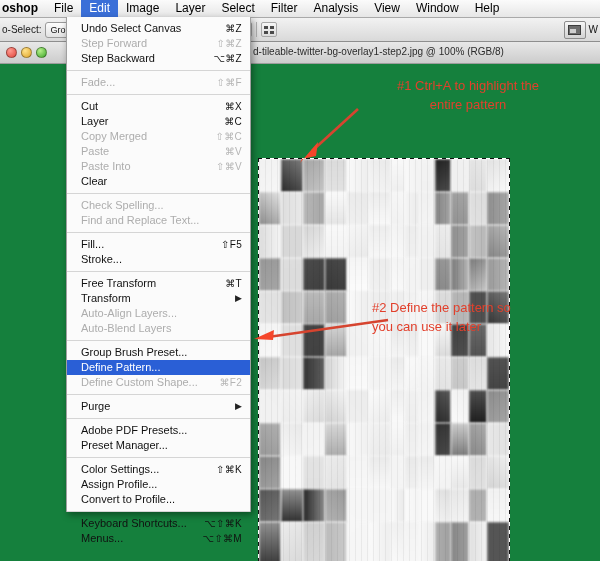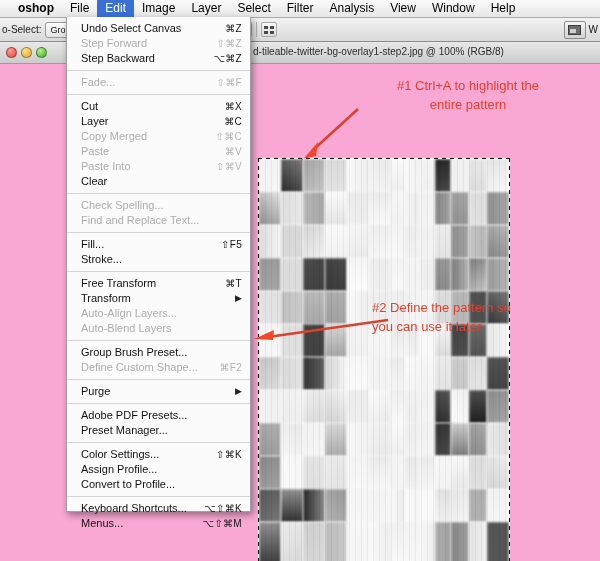--- a/index.html
+++ b/index.html
@@ -20,21 +20,21 @@
     position: absolute; left: 0; top: 0; width: 600px; height: 18px;
     background: linear-gradient(#fbfbfb, #e6e6e6);
     border-bottom: 1px solid #a9a9a9;
     display: flex; align-items: center;
     font-size: 12px; color: #000;
   }
   .mb-item {
     padding: 1px 8px 2px 8px; height: 17px; line-height: 15px;
     white-space: nowrap; cursor: default;
   }
-  .mb-item.app { font-weight: bold; padding-left: 18px; }
+  .mb-item.app { font-weight: bold; padding-left: 2px; }
   .mb-item.active {
     background: #3a6fd8; color: #fff;
   }
 
   
   #optionsbar {
     position: absolute; left: 0; top: 18px; width: 600px; height: 24px;
     background: linear-gradient(#f2f2f2, #d9d9d9);
     border-bottom: 1px solid #8e8e8e;
     display: flex; align-items: center;
@@ -82,21 +82,21 @@
   }
   .ob-bigbtn .pic:after {
     content:""; position:absolute; left:1px; bottom:1px;
     width: 6px; height: 4px; background: #cfcfcf;
   }
   .ob-w { font-size: 10px; color: #111; }
 
   
   #docwin {
     position: absolute; left: 0; top: 42px; width: 600px; height: 519px;
-    background: #f9a8d4;
+    background: #15803d;
   }
   #doctitle {
     position: absolute; left: 0; top: 0; width: 600px; height: 22px;
     background: linear-gradient(#e8e8e8, #cccccc);
     border-bottom: 1px solid #9c9c9c;
     display: flex; align-items: center;
     font-size: 10px; color: #2b2b2b;
   }
   .traffic { display: flex; gap: 4px; padding-left: 6px; }
   .tl { width: 11px; height: 11px; border-radius: 50%; border: 1px solid rgba(0,0,0,.33); }
@@ -513,20 +513,23 @@
       <div class="mrow disabled">
         <span class="lbl">Auto-Align Layers...</span>
       </div>
       <div class="mrow disabled">
         <span class="lbl">Auto-Blend Layers</span>
       </div>
       <div class="msep"></div>
       <div class="mrow">
         <span class="lbl">Group Brush Preset...</span>
       </div>
+      <div class="mrow sel">
+        <span class="lbl">Define Pattern...</span>
+      </div>
       <div class="mrow disabled">
         <span class="lbl">Define Custom Shape...</span>
         <span class="key">⌘F2</span>
       </div>
       <div class="msep"></div>
       <div class="mrow">
         <span class="lbl">Purge</span>
         <span class="sub">▶</span>
       </div>
       <div class="msep"></div>

